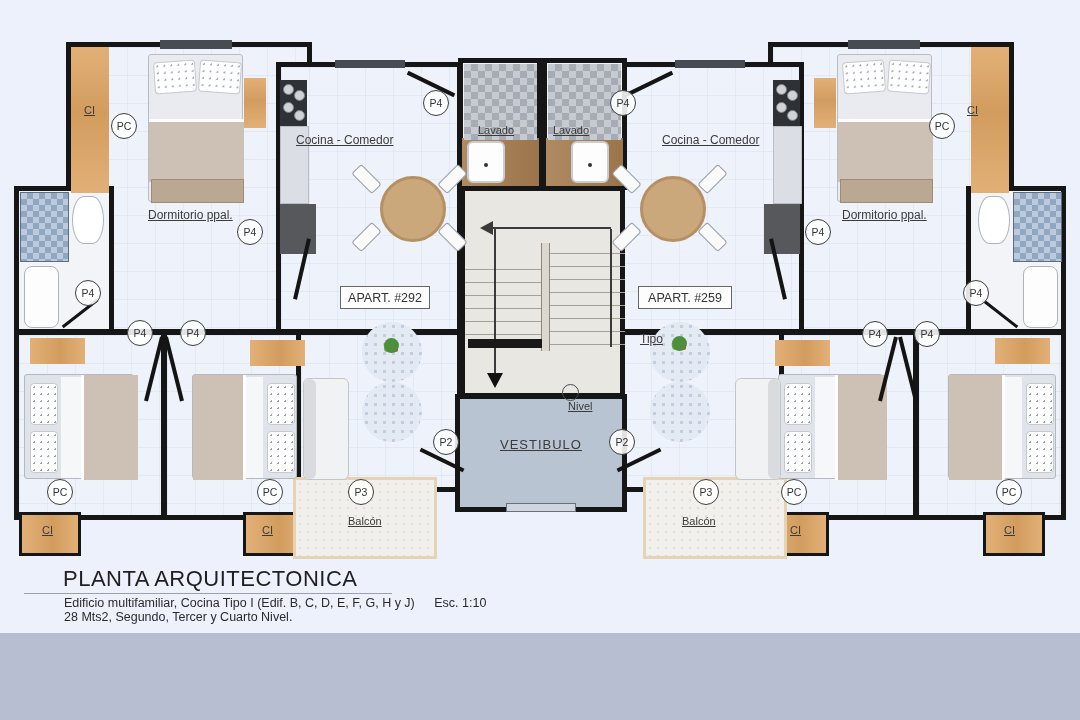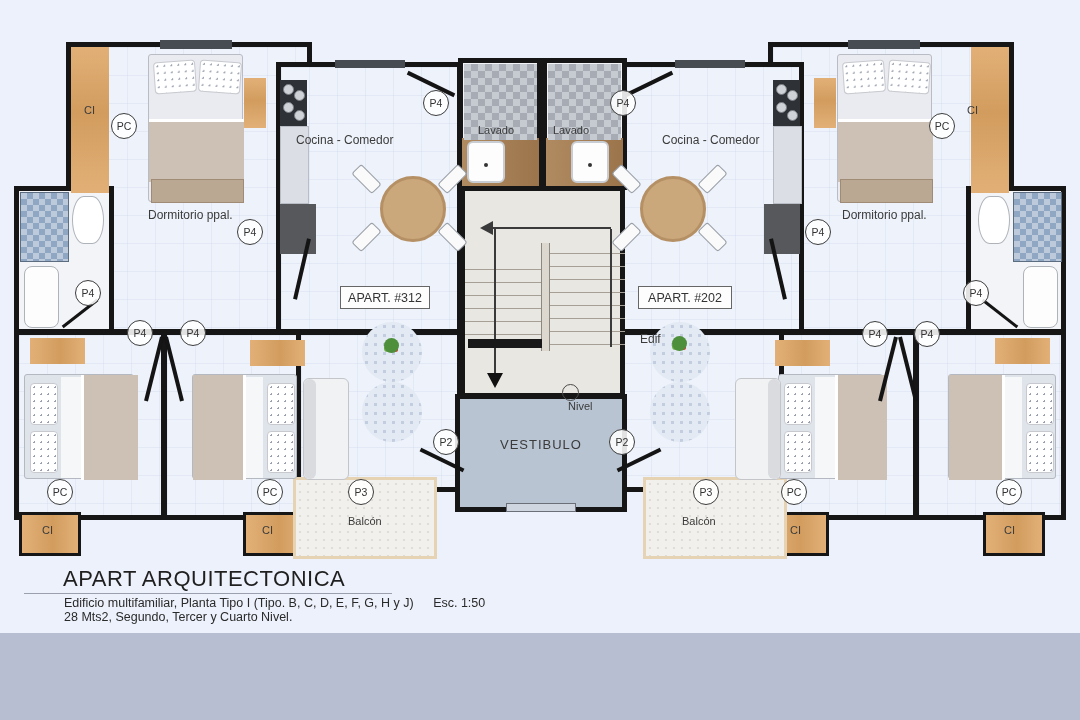--- a/index.html
+++ b/index.html
@@ -10,21 +10,21 @@
   .room{position:absolute;background:#eef2fa;border:5px solid #161616;box-sizing:border-box;
         background-image:linear-gradient(rgba(175,195,225,.18) 1px,transparent 1px),
                          linear-gradient(90deg,rgba(175,195,225,.18) 1px,transparent 1px);
         background-size:28px 28px;}
   .svc{background:#f2f4f8;}
   .wood{position:absolute;background:linear-gradient(90deg,#e2b077,#d29c5e 55%,#e2b077);box-sizing:border-box;}
   .woodV{background:linear-gradient(0deg,#e2b077,#d29c5e 55%,#e2b077);}
   .tag{position:absolute;width:26px;height:26px;border:1.5px solid #3c3c3c;border-radius:50%;
        background:rgba(255,255,255,.88);display:flex;align-items:center;justify-content:center;
        font-size:10.5px;color:#333;box-sizing:border-box;z-index:30;}
-  .lbl{position:absolute;color:#3b3b3b;font-size:12px;white-space:nowrap;z-index:25;}
+  .lbl{position:absolute;color:#3b3b3b;font-size:12px;white-space:nowrap;z-index:25;text-decoration:underline;}
   .small{font-size:11px;}
   .apartbox{position:absolute;background:#fdfdfd;border:1px solid #666;display:flex;align-items:center;
        justify-content:center;font-size:12.5px;color:#333;z-index:26;}
   
   .furn{position:absolute;box-sizing:border-box;}
   .bedM{background:#e9ebf0;border:1px solid #b9bcc4;border-radius:3px;z-index:10;}
   .pillow{position:absolute;background:#fff;border:1px solid #c7c9cf;border-radius:4px;
           background-image:radial-gradient(#9aa0ad 1px,transparent 1px);background-size:7px 7px;}
   .blanket{position:absolute;background:#cdc0b4;border-top:3px solid #fff;}
   .bench{position:absolute;background:#bba893;border:1px solid #a08c76;}
@@ -233,33 +233,33 @@
   <div class="doorline" style="left:906px;top:336px;width:4px;height:66px;transform:rotate(-14deg);"></div>
   <div class="doorline" style="left:405px;top:82px;width:52px;height:4px;transform:rotate(26deg);"></div>
   <div class="doorline" style="left:623px;top:82px;width:52px;height:4px;transform:rotate(-26deg);"></div>
   <div class="doorline" style="left:418px;top:458px;width:48px;height:4px;transform:rotate(26deg);"></div>
   <div class="doorline" style="left:615px;top:458px;width:48px;height:4px;transform:rotate(-26deg);"></div>
 
   <div class="subecirc" style="left:562px;top:384px;"></div>
   <div class="sline" style="left:569px;top:380px;width:1.5px;height:24px;background:#4a4a4a;"></div>
 
   <div class="apartbox" style="left:340px;top:286px;width:88px;height:21px;">
-    <span>APART. #312</span>
+    <span>APART. #292</span>
   </div>
   <div class="apartbox" style="left:638px;top:286px;width:92px;height:21px;">
-    <span>APART. #202</span>
+    <span>APART. #259</span>
   </div>
 
   <div class="lbl" style="left:296px;top:133px;">Cocina - Comedor</div>
   <div class="lbl" style="left:662px;top:133px;">Cocina - Comedor</div>
   <div class="lbl small" style="left:478px;top:124px;">Lavado</div>
   <div class="lbl small" style="left:553px;top:124px;">Lavado</div>
   <div class="lbl" style="left:148px;top:208px;">Dormitorio ppal.</div>
   <div class="lbl" style="left:842px;top:208px;">Dormitorio ppal.</div>
-  <div class="lbl" style="left:640px;top:332px;">Edif</div>
+  <div class="lbl" style="left:640px;top:332px;">Tipo</div>
   <div class="lbl small" style="left:568px;top:400px;">Nivel</div>
   <div class="lbl" style="left:500px;top:437px;font-size:13px;letter-spacing:1px;">VESTIBULO</div>
   <div class="lbl small" style="left:348px;top:515px;">Balcón</div>
   <div class="lbl small" style="left:682px;top:515px;">Balcón</div>
   <div class="lbl small" style="left:84px;top:104px;">CI</div>
   <div class="lbl small" style="left:967px;top:104px;">CI</div>
   <div class="lbl small" style="left:42px;top:524px;">CI</div>
   <div class="lbl small" style="left:262px;top:524px;">CI</div>
   <div class="lbl small" style="left:790px;top:524px;">CI</div>
   <div class="lbl small" style="left:1004px;top:524px;">CI</div>
@@ -279,21 +279,21 @@
   <div class="tag" style="left:47px;top:479px;">PC</div>
   <div class="tag" style="left:257px;top:479px;">PC</div>
   <div class="tag" style="left:781px;top:479px;">PC</div>
   <div class="tag" style="left:996px;top:479px;">PC</div>
   <div class="tag" style="left:433px;top:429px;">P2</div>
   <div class="tag" style="left:609px;top:429px;">P2</div>
   <div class="tag" style="left:348px;top:479px;">P3</div>
   <div class="tag" style="left:693px;top:479px;">P3</div>
 </div>
 
-<div class="tb-title" style="left:63px;top:566px;">APART ARQUITECTONICA</div>
+<div class="tb-title" style="left:63px;top:566px;">PLANTA ARQUITECTONICA</div>
 <div class="tb-rule" style="left:24px;top:593px;width:368px;"></div>
 <div class="tb-sub" style="left:64px;top:596px;">
-  <span>Edificio multifamiliar, Planta Tipo I (Tipo. B, C, D, E, F, G, H y J)</span>
-  <span style="margin-left:16px;">Esc. 1:50</span>
+  <span>Edificio multifamiliar, Cocina Tipo I (Edif. B, C, D, E, F, G, H y J)</span>
+  <span style="margin-left:16px;">Esc. 1:10</span>
 </div>
 <div class="tb-sub" style="left:64px;top:610px;">28 Mts2, Segundo, Tercer y Cuarto Nivel.</div>
 
 <div class="footer" style="top:633px;height:87px;"></div>
 
 </body></html>

